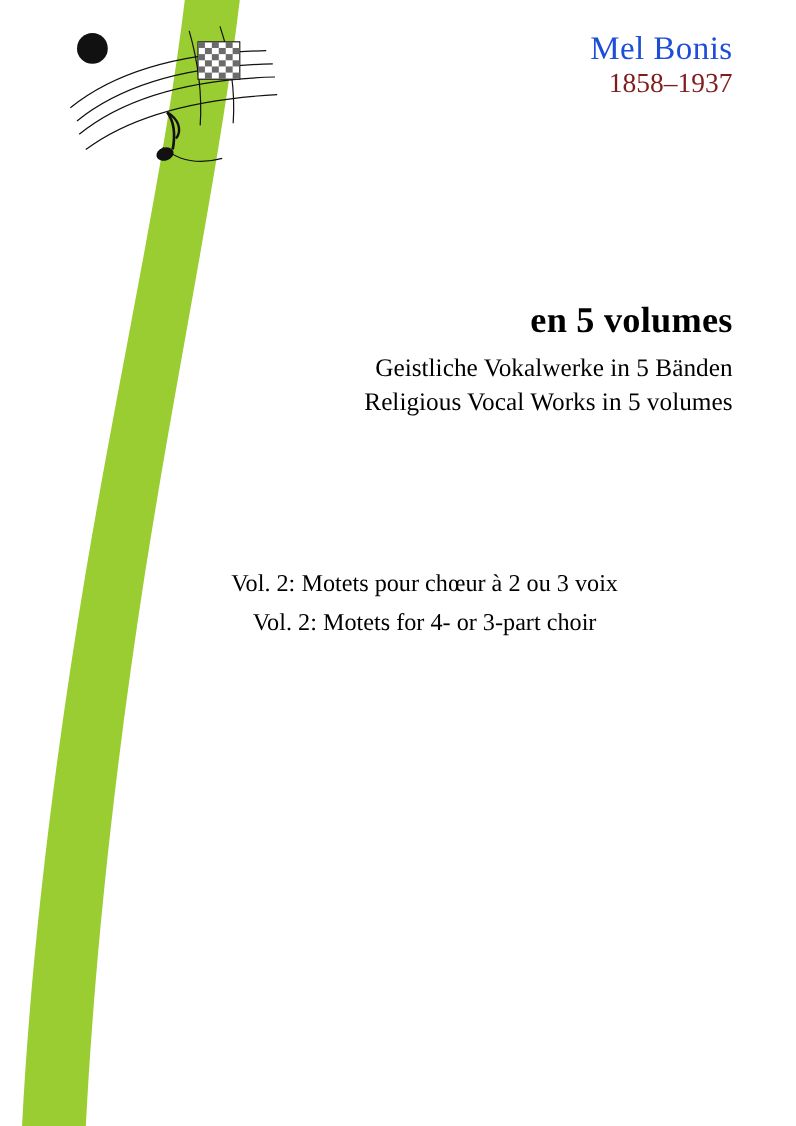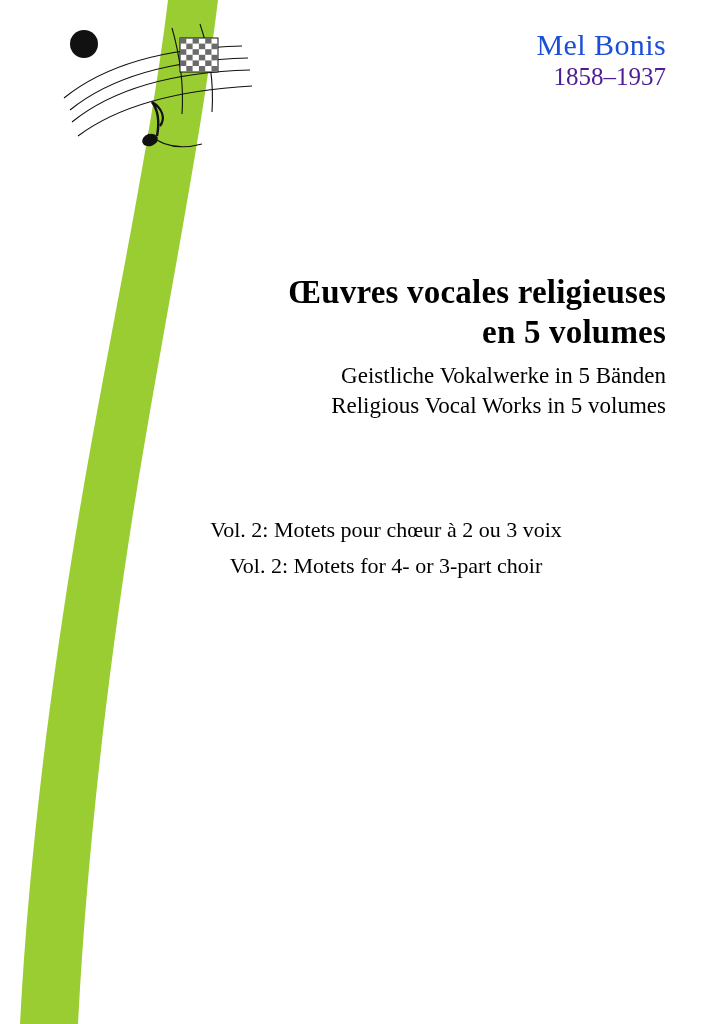--- a/index.html
+++ b/index.html
@@ -45,21 +45,21 @@
     text-align: right;
     line-height: 1.12;
   }
   .composer .name {
     font-size: 30px;
     letter-spacing: 0.4px;
     color: #1d4ed8;
   }
   .composer .dates {
     font-size: 25px;
-    color: #4c1d95;
+    color: #7f1d1d;
     margin-top: 1px;
   }
 
   
   .titleblock {
     position: absolute;
     right: 58px;
     top: 272px;
     width: 520px;
     text-align: right;
@@ -170,21 +170,20 @@
       <path d="M100 88 C110 94, 114 104, 108 112" stroke="#111" stroke-width="2.2" fill="none"></path>
     </g>
   </svg>
 
   <div class="composer">
     <div class="name">Mel Bonis</div>
     <div class="dates">1858–1937</div>
   </div>
 
   <div class="titleblock">
-    <div class="t1">Œuvres vocales religieuses</div>
     <div class="t1">en 5 volumes</div>
     <div class="t2">Geistliche Vokalwerke in 5 Bänden</div>
     <div class="t3">Religious Vocal Works in 5 volumes</div>
   </div>
 
   <div class="volumes">
     <div>Vol. 2: Motets pour chœur à 2 ou 3 voix</div>
     <div>Vol. 2: Motets for 4- or 3-part choir</div>
   </div>
 

